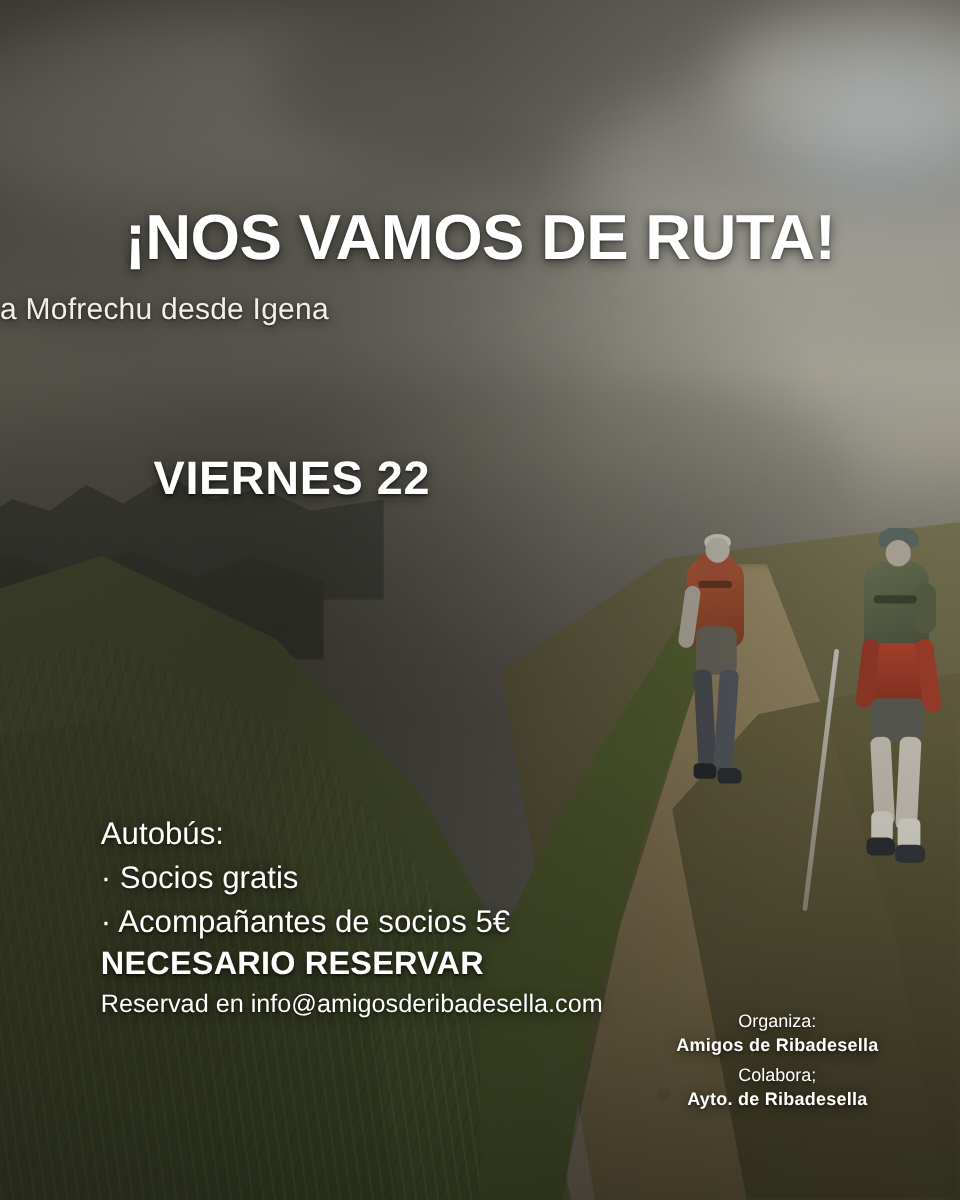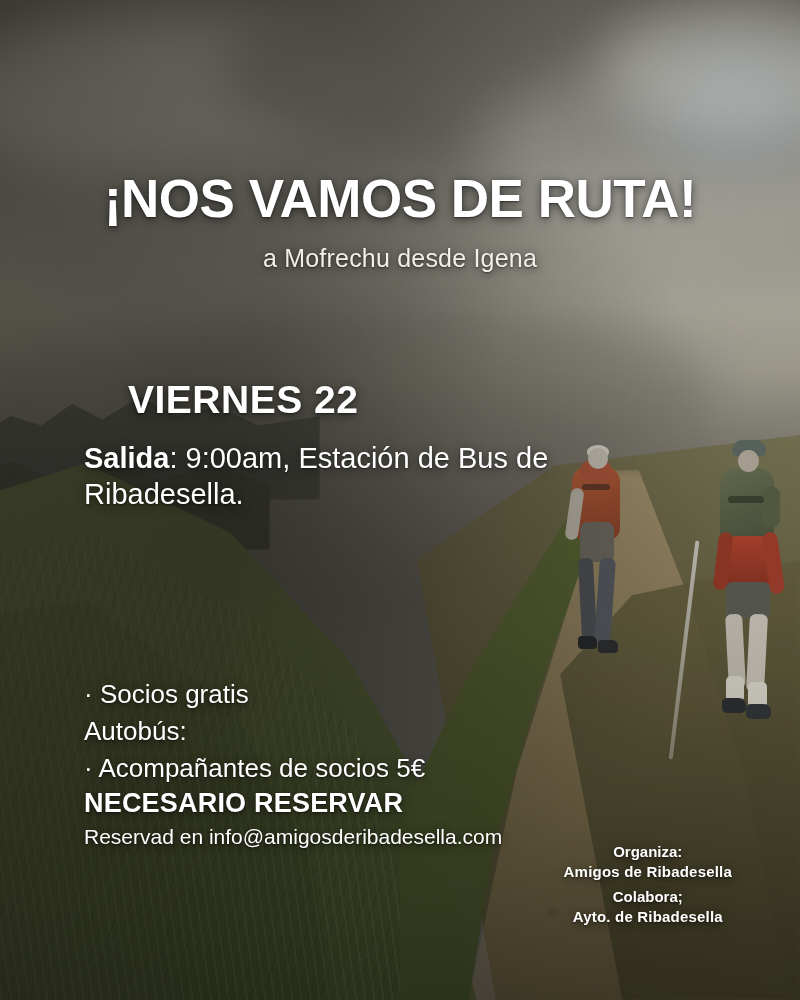--- a/index.html
+++ b/index.html
@@ -241,21 +241,21 @@
     text-align: center;
     font-size: 53px;
     font-weight: 700;
     letter-spacing: -.5px;
     line-height: 1;
   }
   .subhead {
     position: absolute;
     top: 244px;
     left: 0; right: 0;
-    text-align: center;
+    text-align: left;
     font-size: 25px;
     font-weight: 400;
     color: #f2efe9;
     letter-spacing: .2px;
   }
 
   .block-date {
     position: absolute;
     left: 84px;
     top: 378px;
@@ -299,21 +299,21 @@
 
   .credits {
     position: absolute;
     right: 68px;
     top: 842px;
     text-align: center;
     font-size: 15px;
     line-height: 1.35;
     color: #fff;
   }
-  .credits .lbl { font-weight: 700; }
+  .credits .lbl { font-weight: 400; }
   .credits .org { font-weight: 700; letter-spacing: .2px; }
   .credits .gap { height: 4px; }
 </style>
 </head>
 <body>
 
 <div class="poster">
 
   <div class="bg">
     <div class="sky-patch"></div>
@@ -379,28 +379,25 @@
   </div>
 
   <div class="content">
 
     <div class="headline">¡NOS VAMOS DE RUTA!</div>
     <div class="subhead">a Mofrechu desde Igena</div>
 
     <div class="block-date">VIERNES 22</div>
 
     <div class="block-times">
-      <div>
-        <b>Salida</b><span>: 9:00am, Estación de Bus de Ribadesella.</span>
-      </div>
     </div>
 
     <div class="block-bus">
+      <div>Autobús:</div>
       <div>· Socios gratis</div>
-      <div>Autobús:</div>
       <div>· Acompañantes de socios 5€</div>
       <div class="strong-line">NECESARIO RESERVAR</div>
       <div class="note">Reservad en info@amigosderibadesella.com</div>
     </div>
 
     <div class="credits">
       <div class="lbl">Organiza:</div>
       <div class="org">Amigos de Ribadesella</div>
       <div class="gap"></div>
       <div class="lbl">Colabora;</div>

